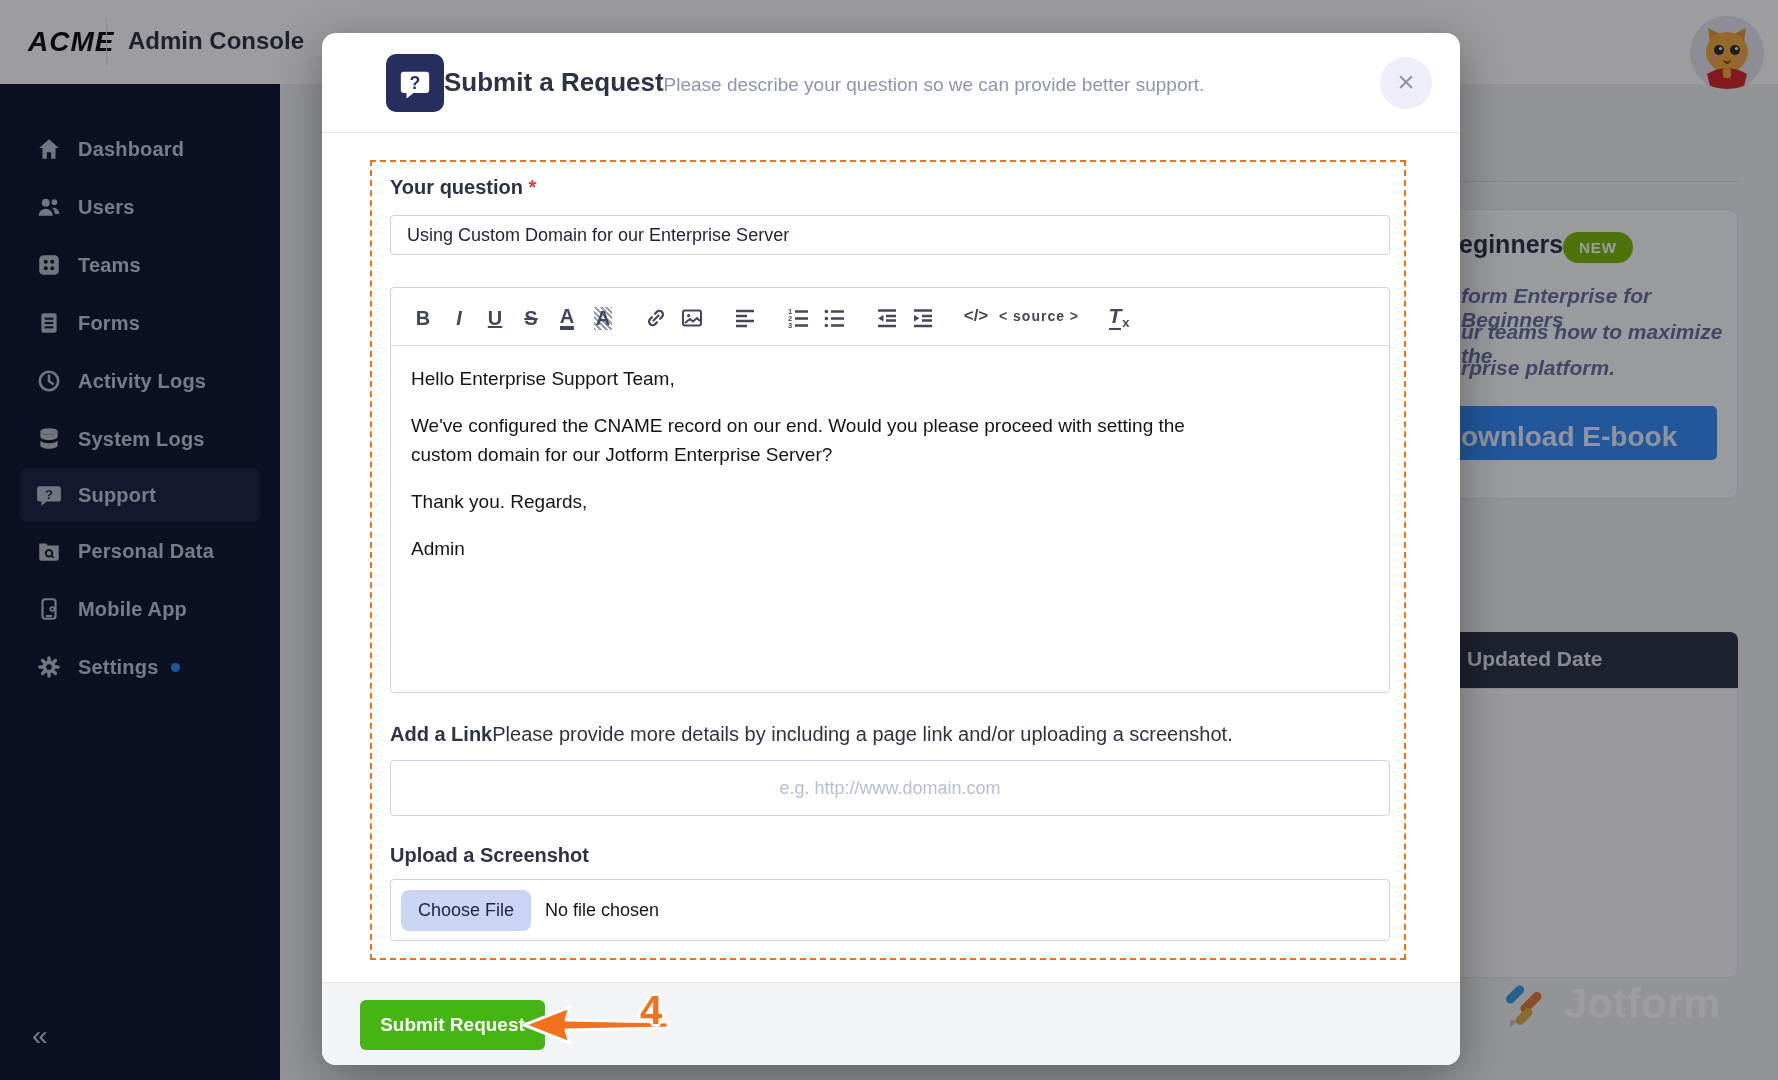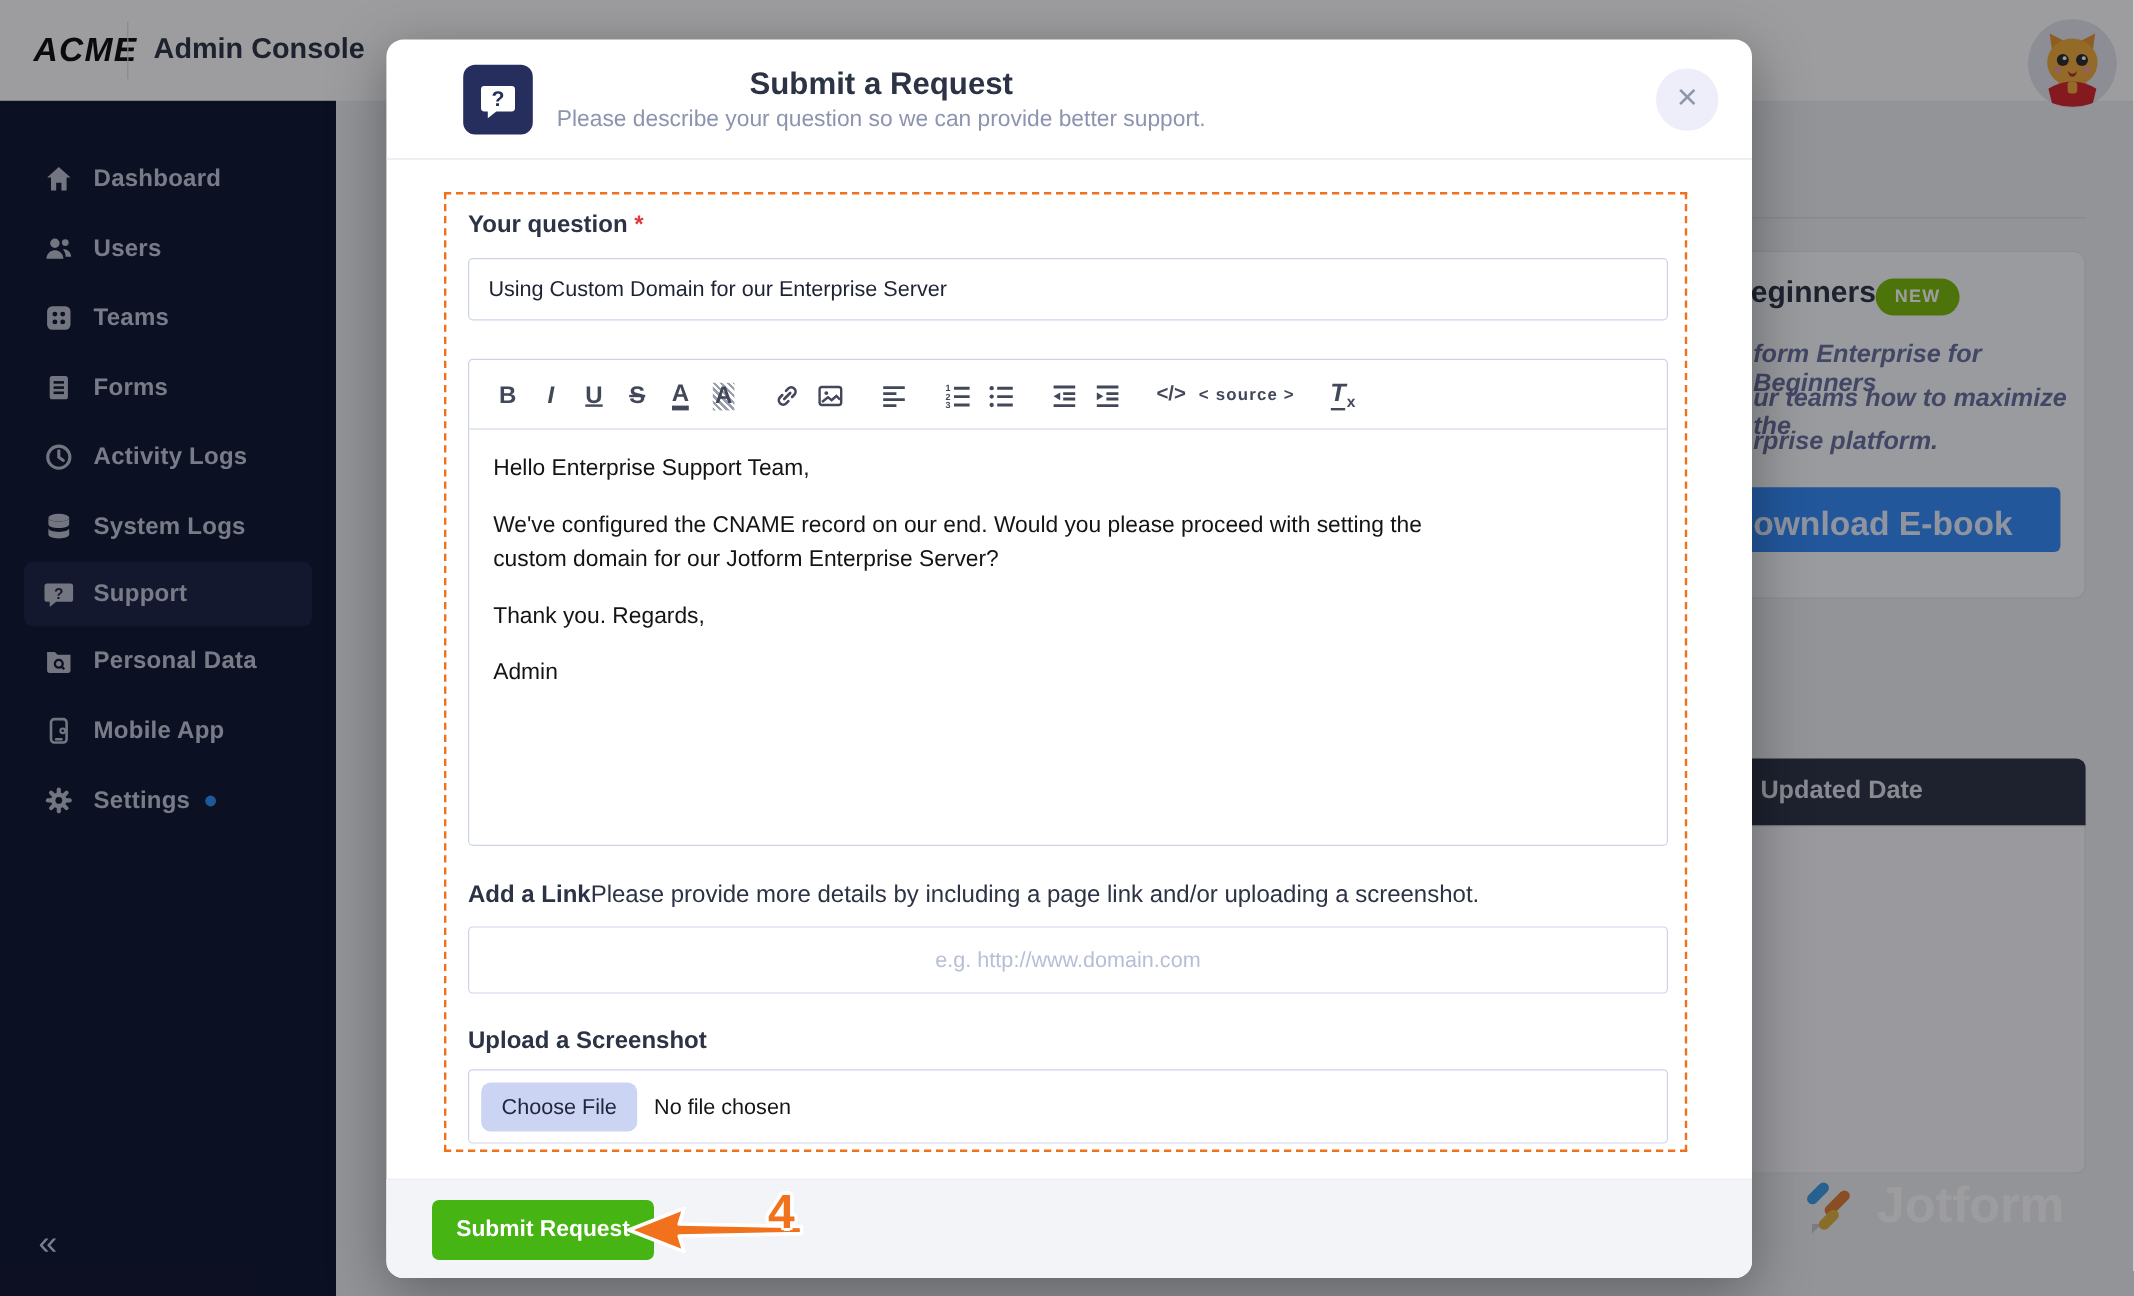--- a/index.html
+++ b/index.html
@@ -41,30 +41,30 @@
   .jf-word { font-size:42px; font-weight:bold; color:#ffffff; line-height:44px; }
   .jf-tag { font-size:16px; color:#f0f0f4; margin-top:0; letter-spacing:.3px; }
 
   
   .overlay { position:absolute; inset:0; background:rgba(10,10,14,0.40); z-index:5; }
 
   
   .modal { position:absolute; left:322px; top:33px; width:1138px; height:1032px; background:#ffffff; border-radius:14px; box-shadow:0 12px 48px rgba(0,0,0,.35); z-index:10; }
   .modal-header { position:absolute; left:0; top:0; width:100%; height:100px; display:flex; align-items:center; padding:0 28px 0 64px; border-bottom:1px solid #e3e5ef; }
   .modal-icon { width:58px; height:58px; border-radius:10px; background:#262e5e; flex:0 0 58px; display:flex; align-items:center; justify-content:center; }
-  .modal-titles { display:flex; flex-direction:column; align-items:center; margin-left:20px; }
+  .modal-titles { display:flex; flex-direction:row; align-items:center; }
   .modal-title { font-size:26px; font-weight:bold; color:#2c3345; }
   .modal-subtitle { font-size:19px; color:#8d94b0; margin-top:4px; }
   .modal-close { margin-left:auto; width:52px; height:52px; border-radius:50%; background:#edeef9; color:#8f96a8; font-size:30px; line-height:50px; text-align:center; cursor:pointer; }
 
   .modal-body { position:absolute; left:0; top:92px; width:100%; height:849px;padding-left:32px; }
   .dashed-area { position:absolute; left:48px; top:35px; width:1036px; height:800px; border:2px dashed #f1701b; padding:14px 18px 0 18px; }
   .field-label { font-size:20px; font-weight:bold; color:#2c3345; }
   .req { color:#e0393f; font-weight:bold; }
-  .q-input { margin-top:16px; width:1000px; height:52px; border:1px solid #cdd3ec; border-radius:4px; font-size:18px; color:#1e2333; padding:0 16px; font-family:"Liberation Sans",sans-serif; background:#fff; outline:none; }
+  .q-input { margin-top:16px; width:1000px; height:40px; border:1px solid #cdd3ec; border-radius:4px; font-size:18px; color:#1e2333; padding:0 16px; font-family:"Liberation Sans",sans-serif; background:#fff; outline:none; }
 
   .editor { margin-top:32px; width:1000px; height:406px; border:1px solid #cdd3ec; border-radius:4px; background:#fff; }
   .toolbar { height:58px; border-bottom:1px solid #d6d9e6; display:flex; align-items:center; padding:0 14px; color:#42485a; }
   .tb { min-width:26px; height:34px; display:flex; align-items:flex-end; justify-content:center; margin:0 5px; cursor:pointer; font-weight:bold; font-size:20px; padding-bottom:4px; }
   .tb svg { display:block; }
   .tb.u span { text-decoration:underline; }
   .tb.s span { text-decoration:line-through; }
   .tb.fc span { border-bottom:4px solid #42485a; line-height:20px; }
   .tb.hl span { background:repeating-linear-gradient(45deg,#9aa0ae 0 2px,#fff 2px 4px); padding:0 2px; }
   .tb.gap { margin-left:22px; }

